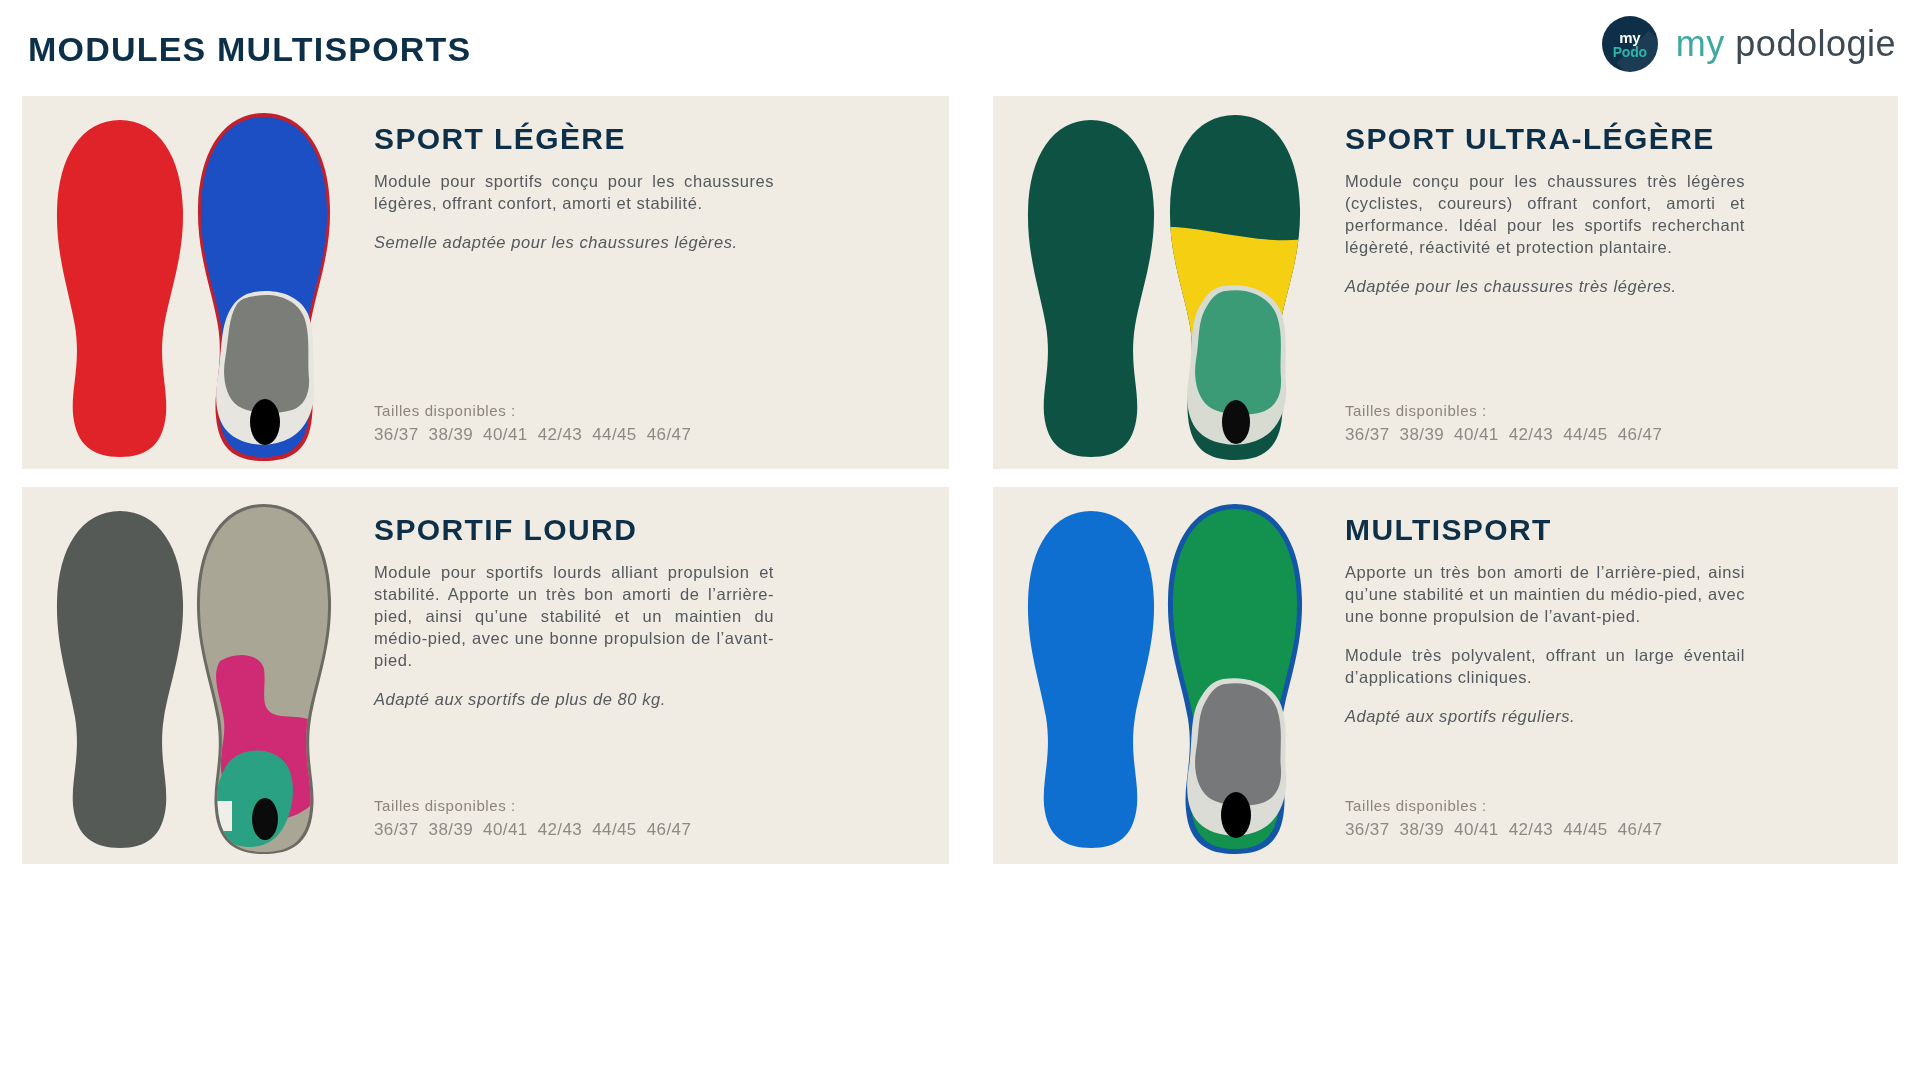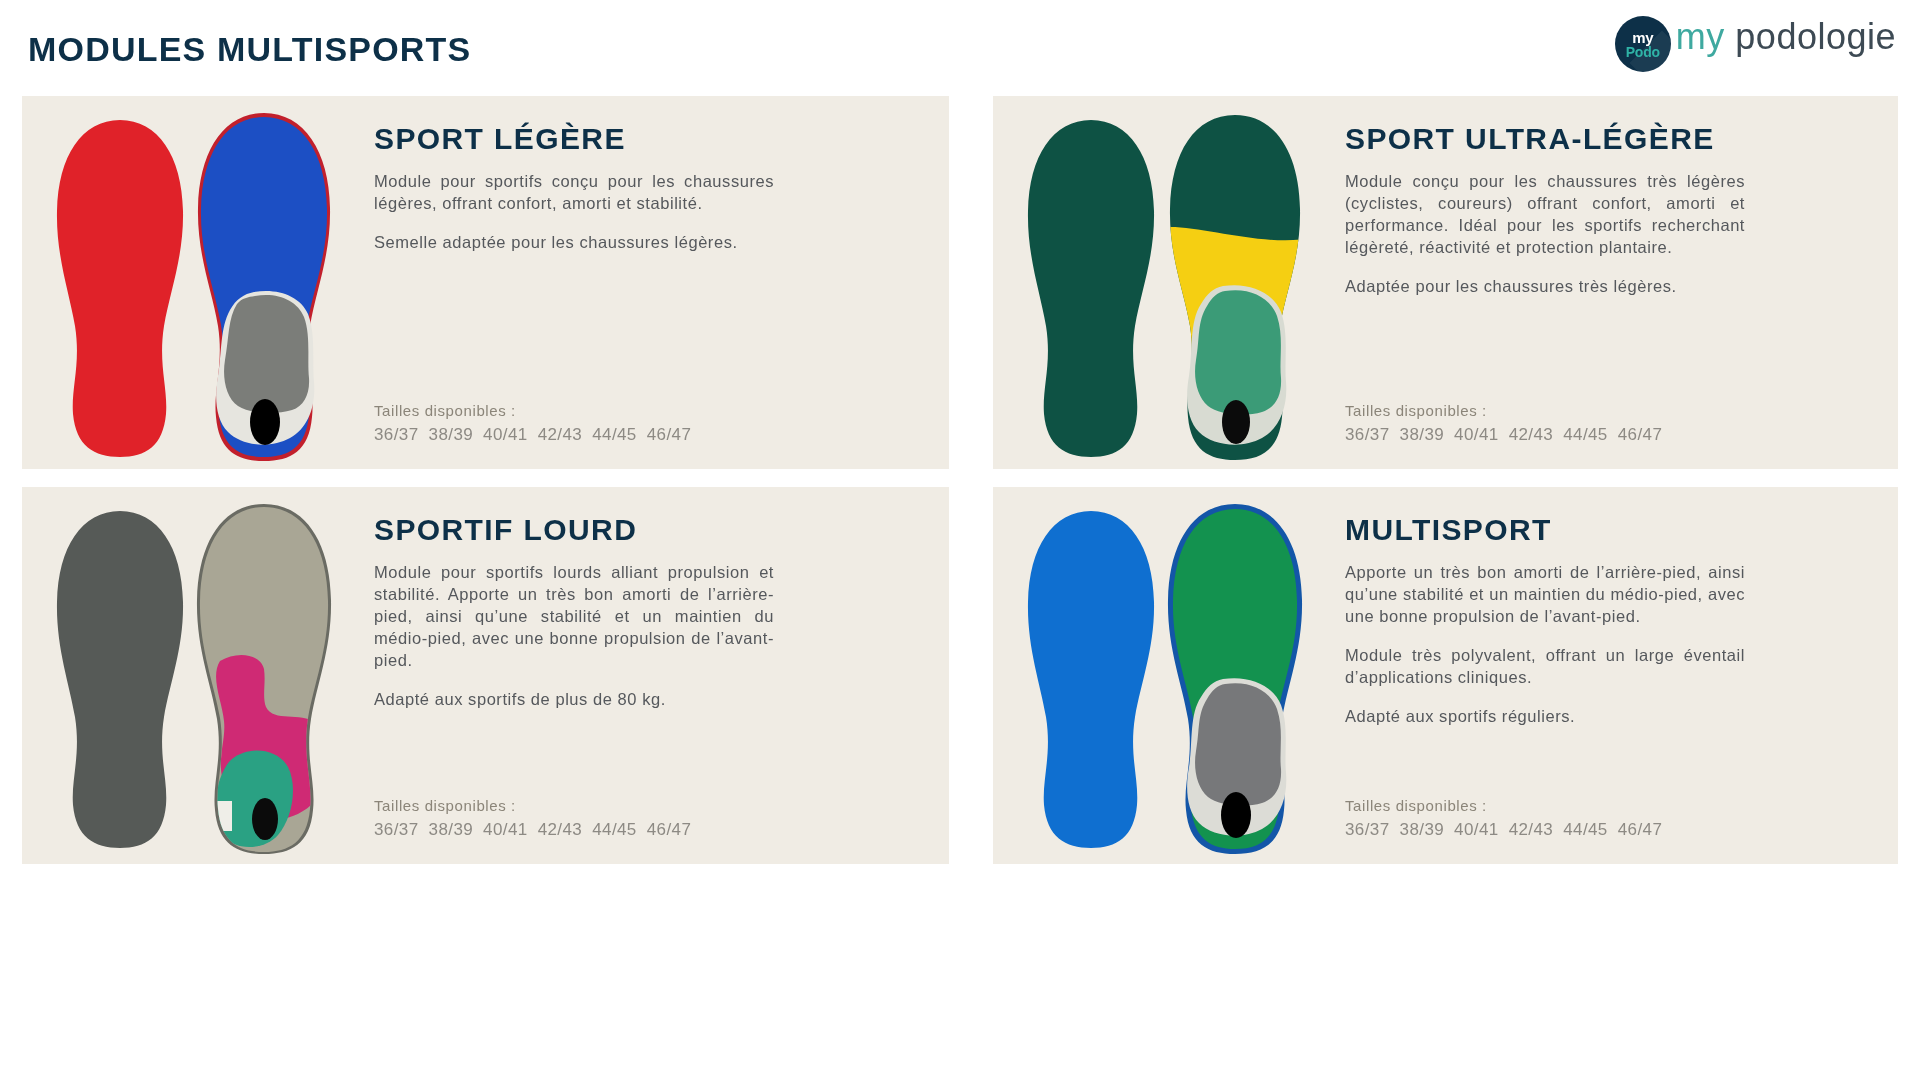--- a/index.html
+++ b/index.html
@@ -15,21 +15,21 @@
   .header {
     position: absolute; left: 0; top: 0; width: 1920px; height: 96px;
   }
   .page-title {
     position: absolute; left: 28px; top: 30px;
     font-size: 34px; font-weight: 700; letter-spacing: 1.2px;
     color: #0d3048; font-family: "Liberation Sans", sans-serif;
   }
   .brand {
     position: absolute; right: 24px; top: 16px;
-    display: flex; gap: 5px;
+    display: flex; align-items: center; gap: 18px;
   }
   .brand-mark {
     position: relative; width: 56px; height: 56px; border-radius: 50%;
     background: #0d3048; overflow: hidden;
     display: flex; flex-direction: column; align-items: center; justify-content: center;
     line-height: 1;
   }
   .brand-mark .shine {
     position:absolute; right:-14px; bottom:-14px; width:46px; height:46px;
     background: rgba(255,255,255,0.06); transform: rotate(45deg);
@@ -74,21 +74,21 @@
   }
   .card-title {
     font-size: 30px; font-weight: 700; color: #0d3048;
     letter-spacing: 1.4px; margin-bottom: 14px;
   }
   .card-para {
     font-size: 16.5px; line-height: 22px; color: #55585c;
     text-align: justify; letter-spacing: 0.55px;
     margin-bottom: 17px; max-width: 400px;
   }
-  .card-para.italic { }
+  .card-para.italic { font-style: italic; }
   .sizes-block {
     position: absolute; left: 22px; bottom: 24px; width: 420px;
   }
   .sizes-label {
     font-size: 15px; color: #8b8579; letter-spacing: 0.6px; margin-bottom: 6px;
   }
   .sizes-row { display: flex; gap: 10px; }
   .size-chip {
     font-size: 17px; color: #8d8a84; letter-spacing: 0.4px;
   }

